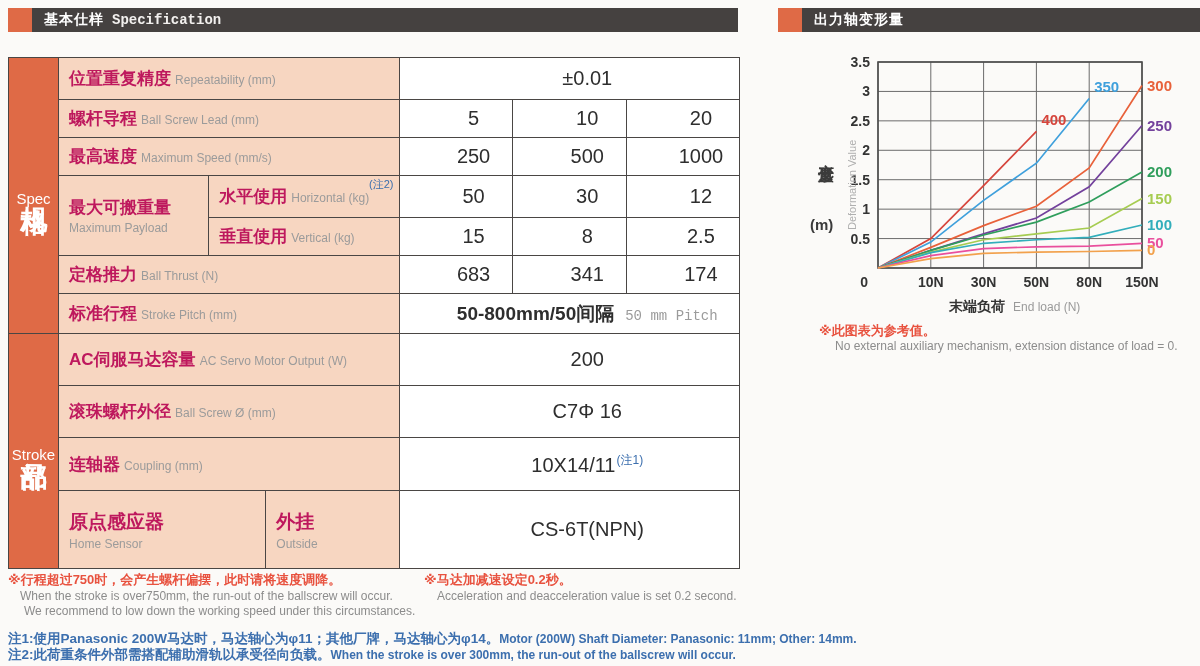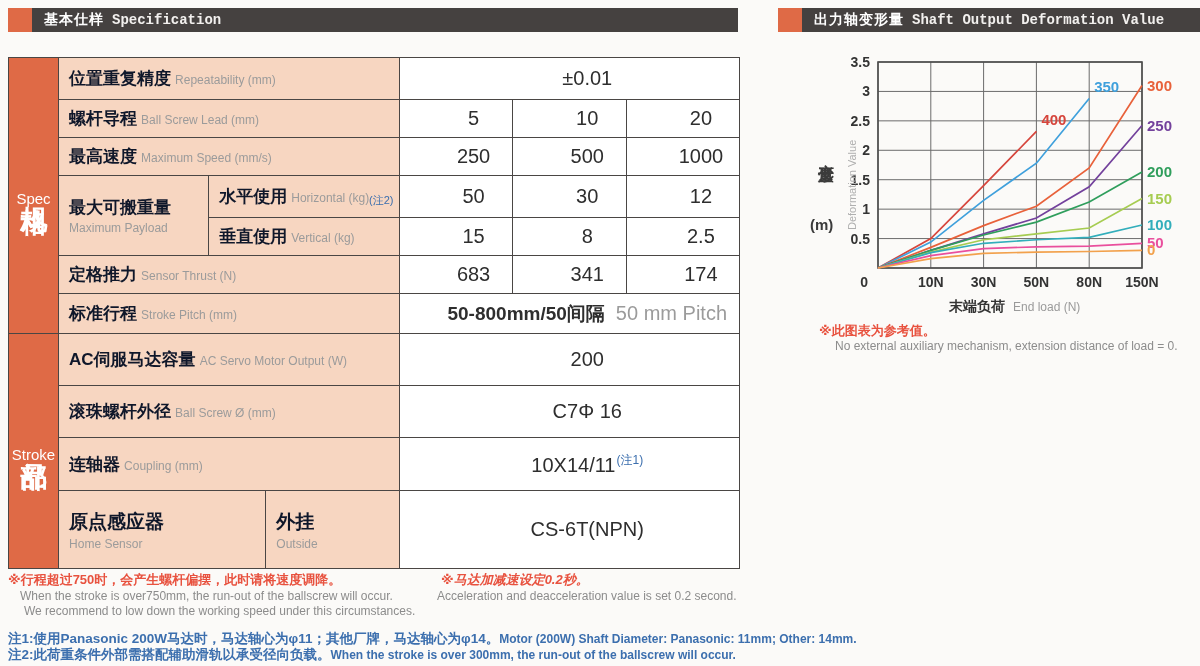--- a/index.html
+++ b/index.html
@@ -16,26 +16,26 @@
   .hdr .zh{font-size:14px;font-weight:bold;letter-spacing:1px;}
   .hdr .en{font-size:14px;font-weight:bold;color:#F2F0EE;margin-left:8px;font-family:Liberation Mono, monospace;}
 
   table.spec{position:absolute;left:8px;top:57px;width:732px;border-collapse:collapse;table-layout:fixed;}
   table.spec td{border:1.6px solid var(--border);overflow:hidden;}
   td.side{background:var(--accent);text-align:center;vertical-align:middle;color:#fff;}
   .side-wrap{display:flex;flex-direction:column;align-items:center;justify-content:center;}
   .side-zh{writing-mode:vertical-rl;text-orientation:upright;font-size:27px;font-weight:bold;letter-spacing:3px;line-height:1;}
   .side-en{font-size:15px;margin-top:0;}
   td.lbl{background:var(--peach);padding-left:10px;vertical-align:middle;position:relative;}
-  .lzh{font-size:17px;font-weight:bold;color:#0f172a;margin-top:24px;}
+  .lzh{font-size:17px;font-weight:bold;color:#be185d;margin-top:24px;}
   .len{font-size:12px;color:var(--tgray);margin-left:4px;}
   .stack .len{display:block;margin-left:0;margin-top:2px;}
-  .cellnote{position:absolute;top:1px;right:5px;font-size:11px;color:var(--nblue);margin-top:16px;}
+  .cellnote{position:absolute;top:1px;right:5px;font-size:11px;color:var(--nblue);}
   td.val{background:#fff;text-align:center;vertical-align:middle;font-size:20px;color:#2E2E2E;padding-left:36px;}
-  .vsub{font-size:20px;color:var(--tgray);margin-left:11px;font-weight:normal;}
+  .vsub{font-size:14px;color:var(--tgray);margin-left:11px;font-weight:normal;font-family:Liberation Mono, monospace;}
   .vmain{font-weight:600;}
   sup.note1{font-size:12px;color:var(--nblue);vertical-align:super;margin-left:1px;}
 
   .fn{position:absolute;white-space:nowrap;}
   .fn.red{color:var(--nred);font-size:13px;font-weight:bold;}
   .fn.gray{color:var(--ngray);font-size:12px;}
   .fn.blue{color:var(--nblue);font-size:13.5px;font-weight:bold;}
   .fn.blue .ben{font-size:12px;font-weight:bold;}
 
   #chart{position:absolute;left:800px;top:53px;width:400px;height:268px;}
@@ -52,21 +52,20 @@
   <div class="bar">
     <span class="zh">基本仕样</span>
     <span class="en">Specification</span>
   </div>
 </div>
 
 <div class="hdr" style="left:778px;top:8px;width:422px;">
   <div class="sq"></div>
   <div class="bar">
     <span class="zh">出力轴变形量</span>
-    <span class="en">Shaft Output Deformation Value</span>
   </div>
 </div>
 
 <table class="spec">
   <colgroup>
       <col style="width:50px">
       <col style="width:150px">
       <col style="width:57px">
       <col style="width:133px">
       <col style="width:113px">
@@ -103,21 +102,21 @@
     <td class="val">30</td>
     <td class="val">12</td>
   </tr>
   <tr style="height:38px">
     <td class="lbl" colspan="2"><span class="lzh">垂直使用</span><span class="len">Vertical (kg)</span></td>
     <td class="val">15</td>
     <td class="val">8</td>
     <td class="val">2.5</td>
   </tr>
   <tr style="height:38px">
-    <td class="lbl" colspan="3"><span class="lzh">定格推力</span><span class="len">Sensor Thrust (N)</span></td>
+    <td class="lbl" colspan="3"><span class="lzh">定格推力</span><span class="len">Ball Thrust (N)</span></td>
     <td class="val">683</td>
     <td class="val">341</td>
     <td class="val">174</td>
   </tr>
   <tr style="height:40px">
     <td class="lbl" colspan="3"><span class="lzh">标准行程</span><span class="len">Stroke Pitch (mm)</span></td>
     <td class="val" colspan="3"><span class="vmain" style="font-size:19px">50-800mm/50间隔</span><span class="vsub">50 mm Pitch</span></td>
   </tr>
   <tr style="height:52px">
     <td class="side" rowspan="4">
@@ -141,21 +140,21 @@
     <td class="lbl stack" colspan="2"><span class="lzh" style="font-size:19px">原点感应器</span><span class="len">Home Sensor</span></td>
     <td class="lbl stack"><span class="lzh" style="font-size:19px">外挂</span><span class="len">Outside</span></td>
     <td class="val" colspan="3">CS-6T(NPN)</td>
   </tr>
 </tbody>
   </table>
 
 <div class="fn red" style="left:8px;top:571px;">※行程超过750时，会产生螺杆偏摆，此时请将速度调降。</div>
 <div class="fn gray" style="left:20px;top:589px;">When the stroke is over750mm, the run-out of the ballscrew will occur.</div>
 <div class="fn gray" style="left:24px;top:604px;">We recommend to low down the working speed under this circumstances.</div>
-<div class="fn red" style="left:441px;top:571px;font-style:italic;">※马达加减速设定0.2秒。</div>
+<div class="fn red" style="left:424px;top:571px;">※马达加减速设定0.2秒。</div>
 <div class="fn gray" style="left:437px;top:589px;">Acceleration and deacceleration value is set 0.2 second.</div>
 <div class="fn blue" style="left:8px;top:630px;"><span>注1:使用Panasonic 200W马达时，马达轴心为φ11；其他厂牌，马达轴心为φ14。</span><span class="ben">Motor (200W) Shaft Diameter: Panasonic: 11mm; Other: 14mm.</span></div>
 <div class="fn blue" style="left:8px;top:646px;"><span>注2:此荷重条件外部需搭配辅助滑轨以承受径向负载。</span><span class="ben">When the stroke is over 300mm, the run-out of the ballscrew will occur.</span></div>
 
 <div id="chart">
   <svg id="chart-svg" width="400" height="268">
       <line x1="78" y1="215" x2="342" y2="215" stroke="#6B6B6B" stroke-width="1"></line>
       <line x1="78" y1="185.57142857142856" x2="342" y2="185.57142857142856" stroke="#6B6B6B" stroke-width="1"></line>
       <line x1="78" y1="156.14285714285714" x2="342" y2="156.14285714285714" stroke="#6B6B6B" stroke-width="1"></line>
       <line x1="78" y1="126.71428571428571" x2="342" y2="126.71428571428571" stroke="#6B6B6B" stroke-width="1"></line>

